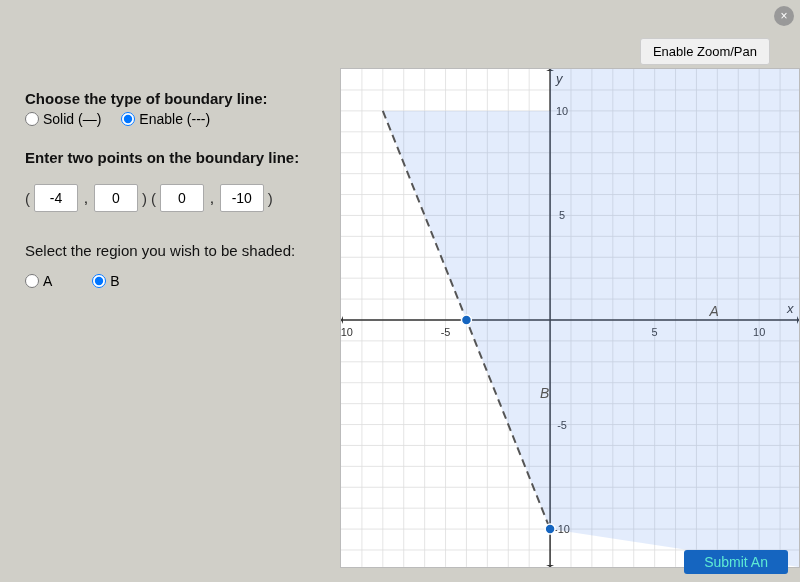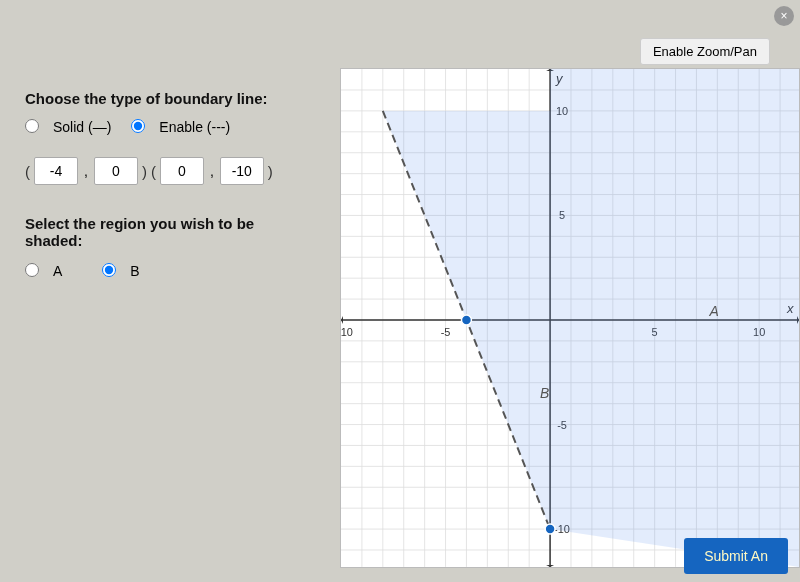--- a/index.html
+++ b/index.html
@@ -51,34 +51,35 @@
       left: 0;
       top: 70px;
       width: 340px;
       padding: 20px 25px;
       background: #d0cfc8;
     }
 
     .section-title {
       font-size: 15px;
       font-weight: bold;
-      margin-bottom: 12px;
+      margin-bottom: 4px;
       color: #111;
     }
 
     .radio-group {
       display: flex;
       align-items: center;
       gap: 20px;
       margin-bottom: 22px;
     }
 
     .radio-option {
       display: flex;
-      gap: 14px;
+      align-items: center;
+      gap: 4px;
       font-size: 14px;
       cursor: pointer;
     }
 
     .radio-option input[type="radio"] {
       width: 14px;
       height: 14px;
       cursor: pointer;
     }
 
@@ -112,21 +113,21 @@
       font-size: 14px;
       border-radius: 2px;
     }
 
     .comma {
       margin: 0 2px;
     }
 
     .section-title3 {
       font-size: 15px;
-      font-weight: bold;
+      font-weight: normal;
       margin-bottom: 14px;
       color: #111;
     }
 
     .shade-radio-group {
       display: flex;
       align-items: center;
       gap: 40px;
     }
 
@@ -145,23 +146,23 @@
       width: 100%;
       height: 100%;
     }
 
     
     .submit-btn {
       position: absolute;
       bottom: 8px;
       right: 12px;
       background: #1565c0;
-      color: #fef9c3;
+      color: #5eead4;
       border: none;
-      padding: 10px 20px;
+      padding: 4px 20px;
       font-size: 14px;
       cursor: pointer;
       border-radius: 3px;
     }
   </style>
 </head>
 <body>
 
 <div class="close-btn">×</div>
 
@@ -175,20 +176,21 @@
     <label class="radio-option">
       <input type="radio" name="boundary" style="">
       <span>Solid (—)</span>
     </label>
     <label class="radio-option">
       <input type="radio" name="boundary" checked="" style="">
       <span>Enable (---)</span>
     </label>
   </div>
 
+  <div class="section-title2">Enter two points on the boundary line:</div>
 
   <div class="points-row">
     <span class="paren">(</span>
     <input class="coord-input" type="text" value="-4" style="">
     <span class="comma">,</span>
     <input class="coord-input" type="text" value="0" style="">
     <span class="paren">)</span>
     <span class="paren">(</span>
     <input class="coord-input" type="text" value="0" style="">
     <span class="comma">,</span>

